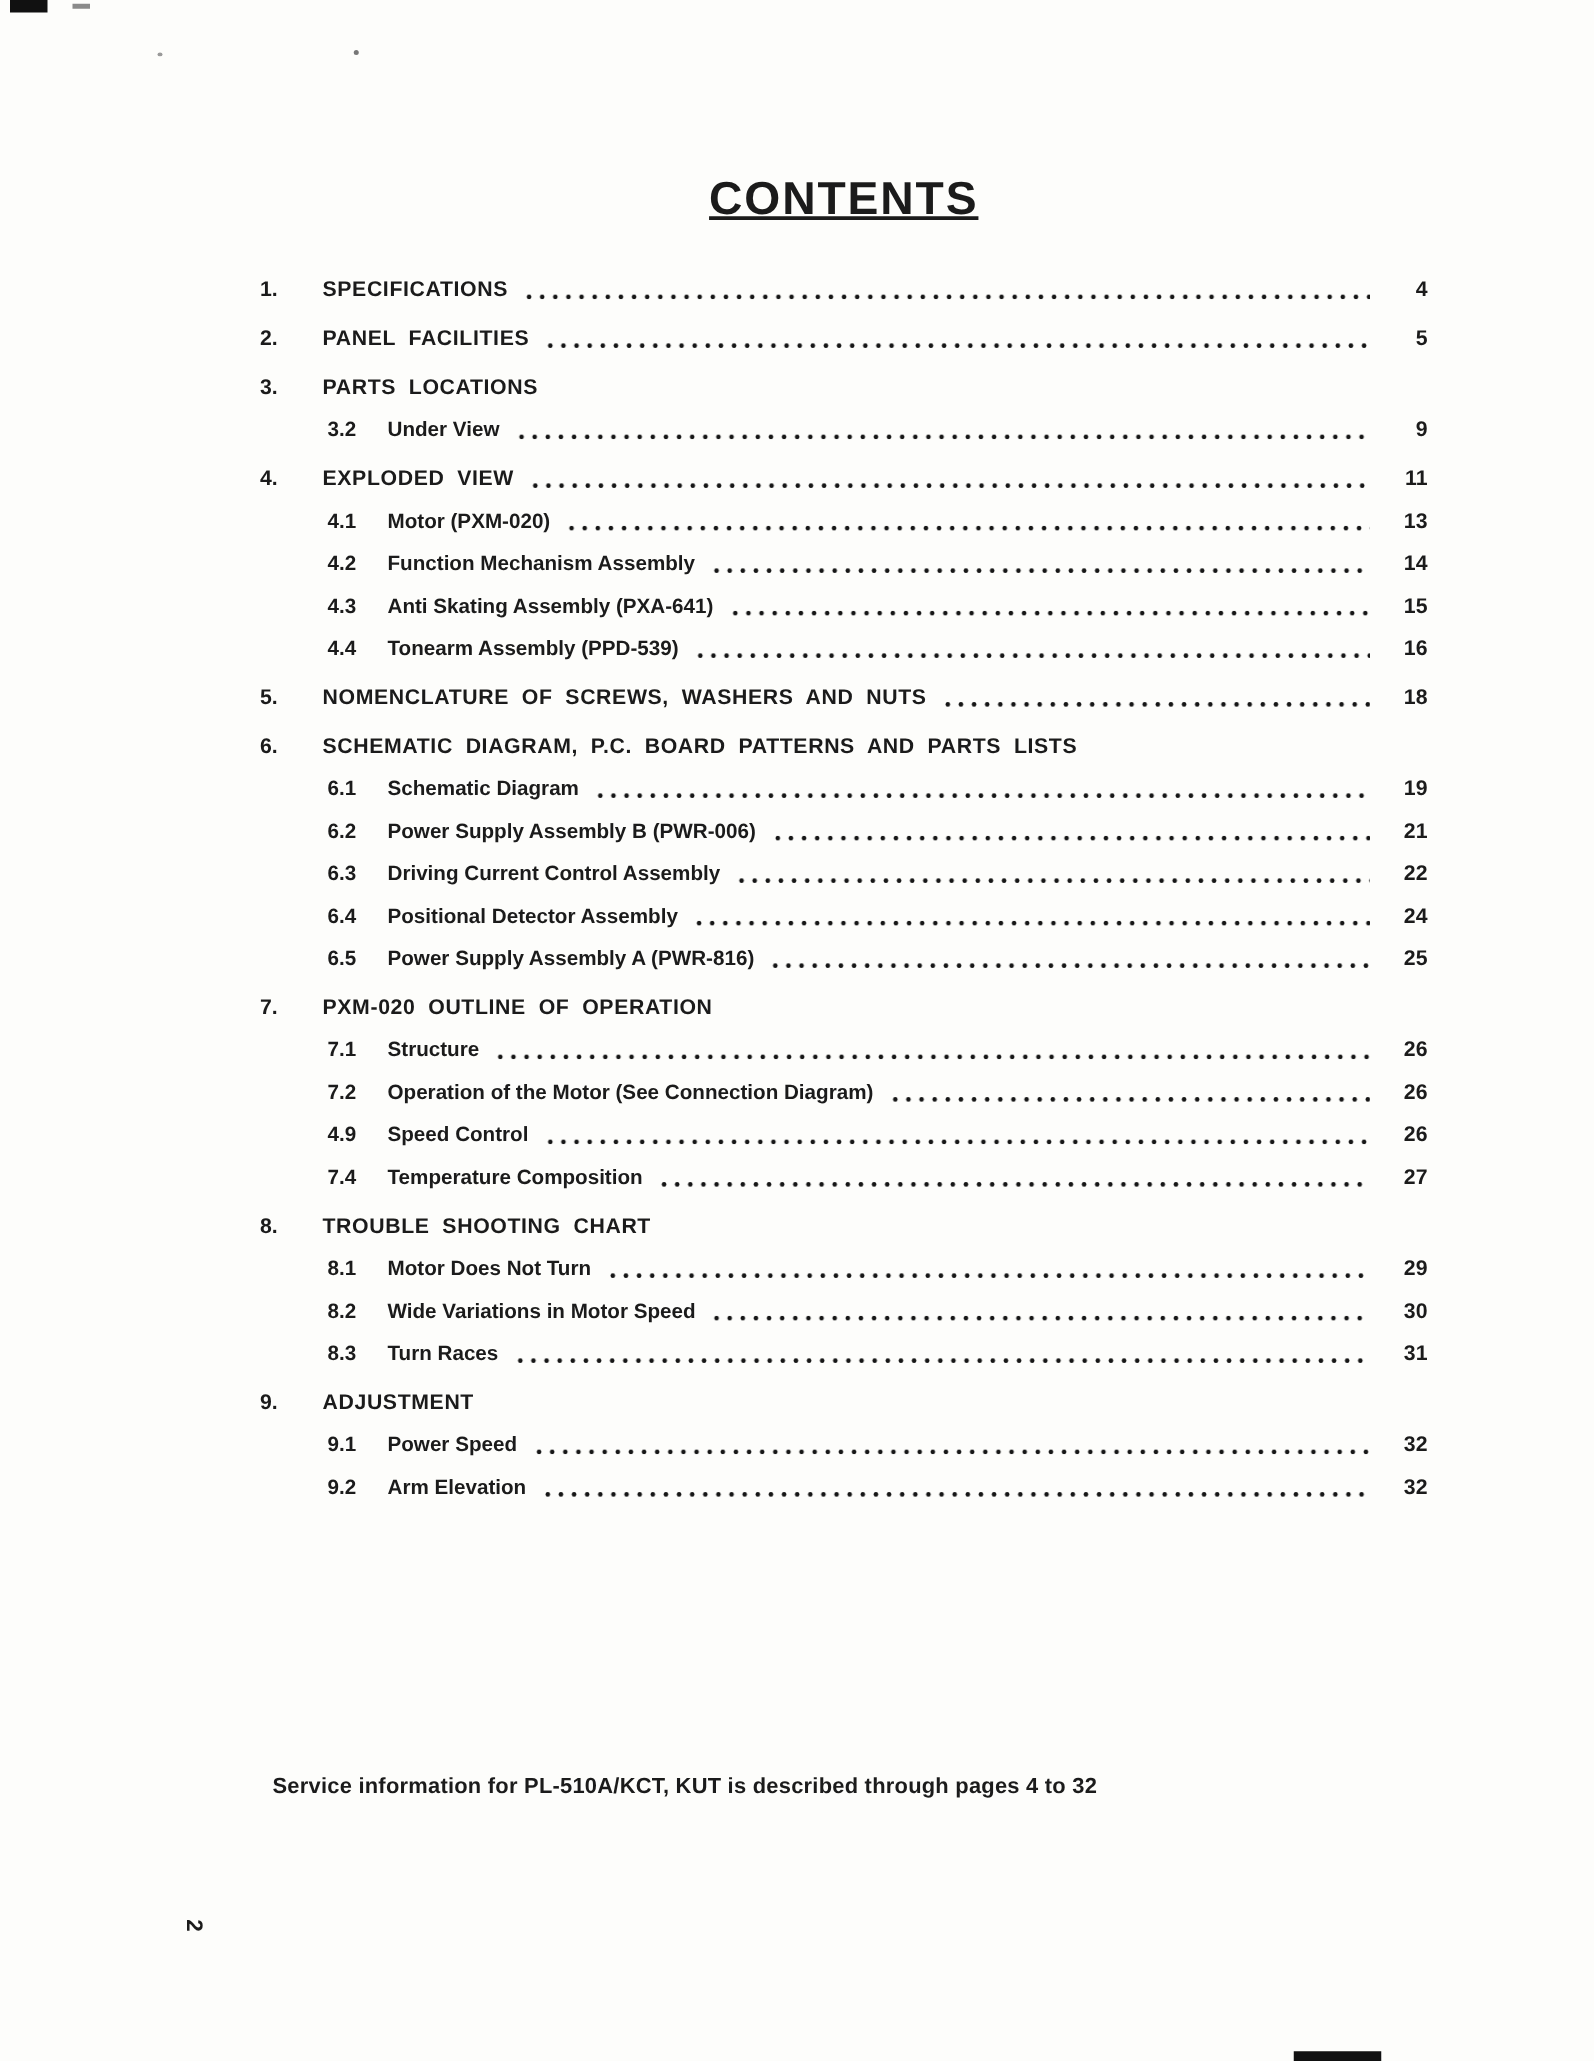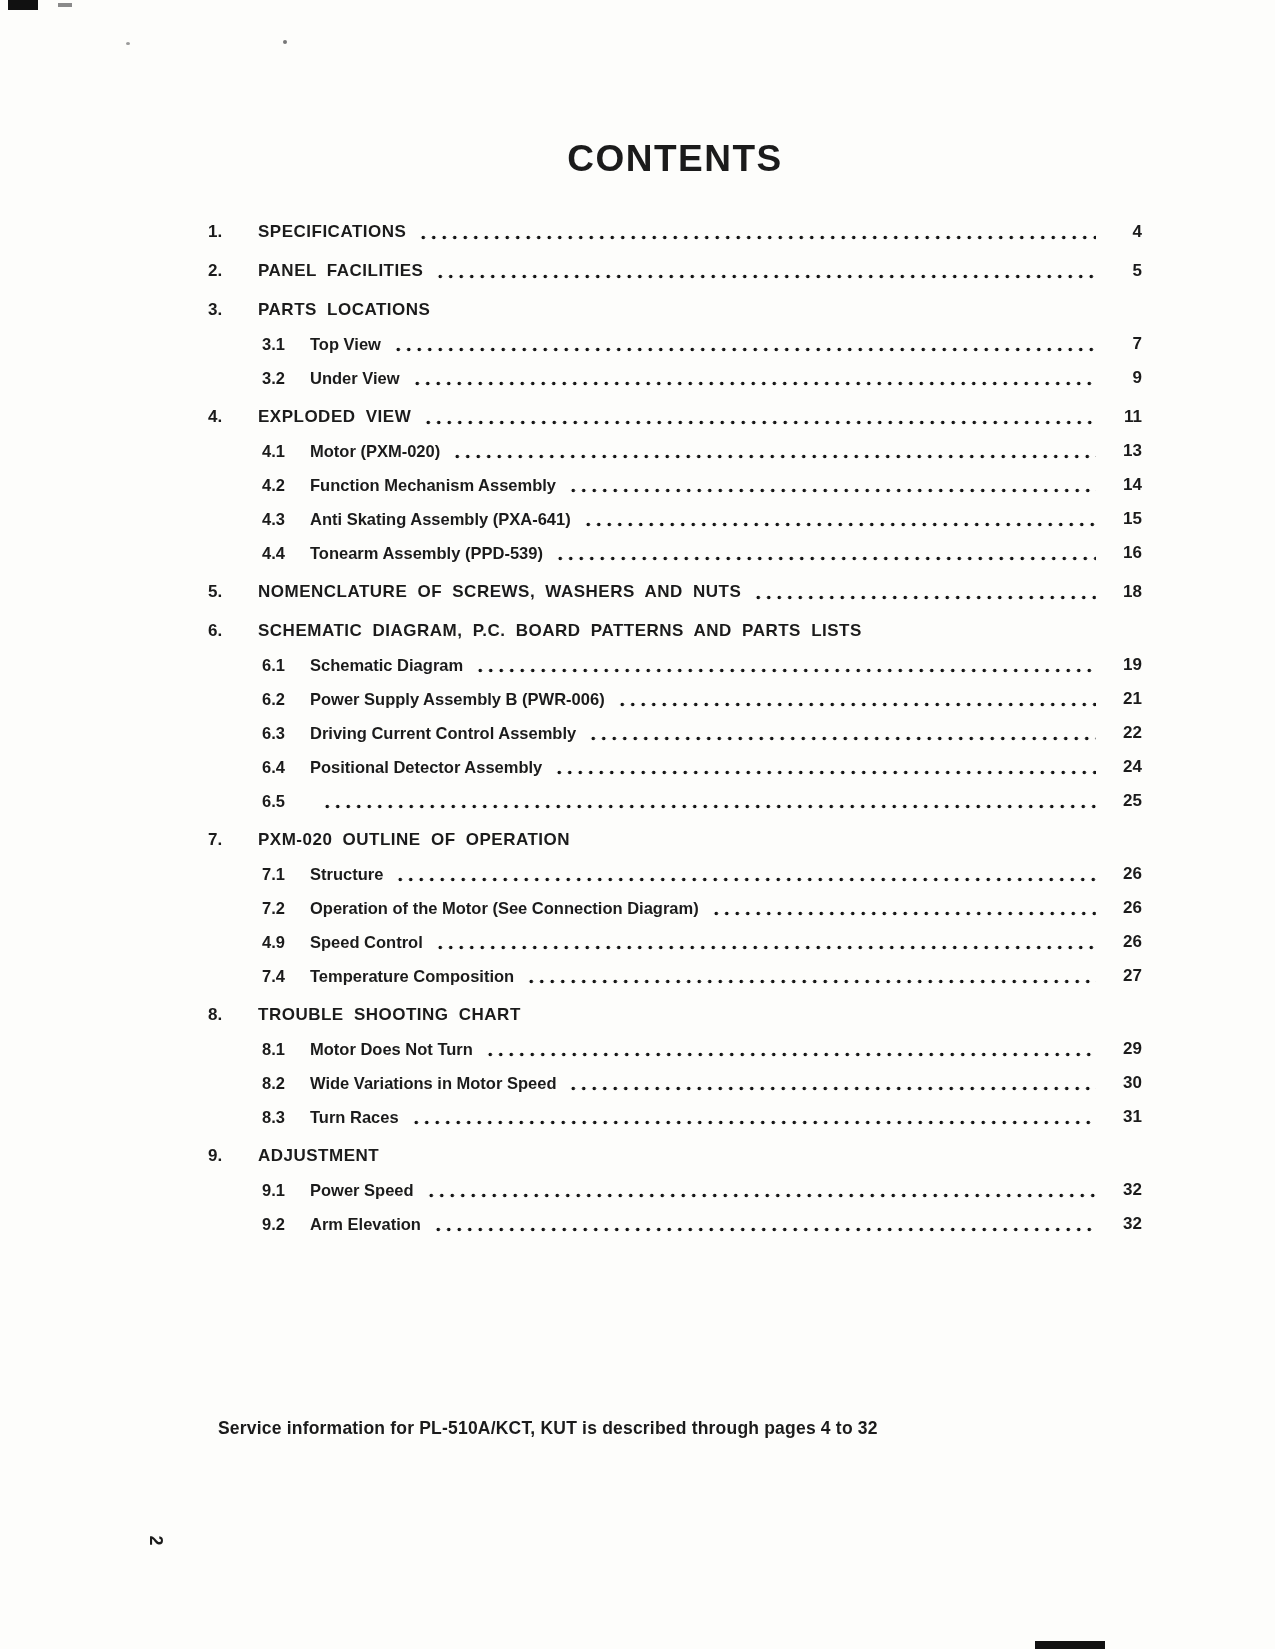--- a/index.html
+++ b/index.html
@@ -17,20 +17,21 @@
   }
   .title {
     position: absolute;
     left: 208px;
     top: 138px;
     width: 934px;
     text-align: center;
     font-size: 37px;
     font-weight: bold;
     letter-spacing: 1.5px;
+    text-decoration: underline;
   }
   .toc {
     position: absolute;
     left: 208px;
     top: 210px;
     width: 934px;
   }
   .row {
     display: flex;
     height: 34px;
@@ -107,26 +108,20 @@
       <span class="label">PANEL FACILITIES</span>
       <span class="leader"></span>
       <span class="pg">5</span>
     </div>
 
     <div class="row main">
       <span class="num">3.</span>
       <span class="label">PARTS LOCATIONS</span>
     </div>
 
-    <div class="row sub">
-      <span class="num">3.1</span>
-      <span class="label">Top View</span>
-      <span class="leader"></span>
-      <span class="pg">7</span>
-    </div>
 
     <div class="row sub">
       <span class="num">3.2</span>
       <span class="label">Under View</span>
       <span class="leader"></span>
       <span class="pg">9</span>
     </div>
 
     <div class="row main">
       <span class="num">4.</span>
@@ -199,20 +194,21 @@
 
     <div class="row sub">
       <span class="num">6.4</span>
       <span class="label">Positional Detector Assembly</span>
       <span class="leader"></span>
       <span class="pg">24</span>
     </div>
 
     <div class="row sub">
       <span class="num">6.5</span>
+      <span class="label">Power Supply Assembly A (PWR-816)</span>
       <span class="leader"></span>
       <span class="pg">25</span>
     </div>
 
     <div class="row main">
       <span class="num">7.</span>
       <span class="label">PXM-020 OUTLINE OF OPERATION</span>
     </div>
 
     <div class="row sub">

